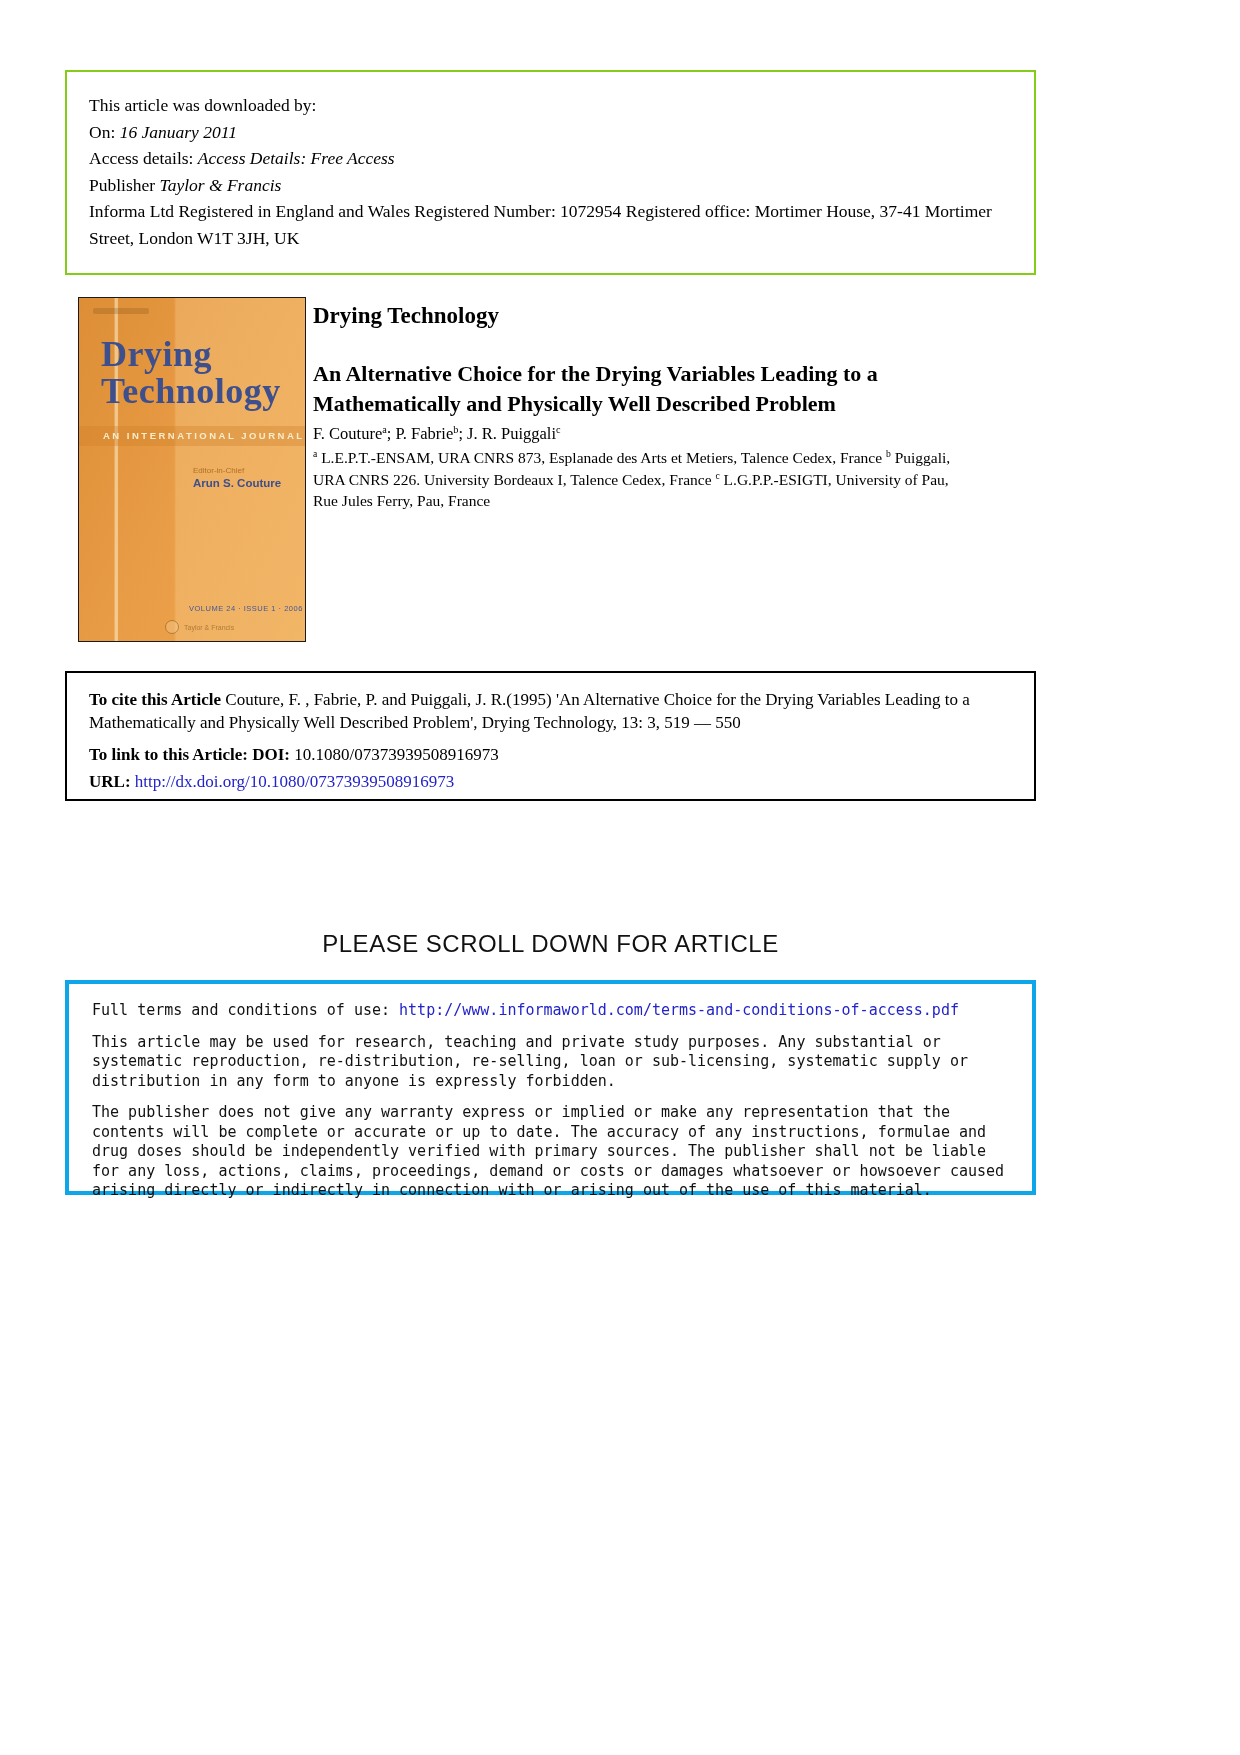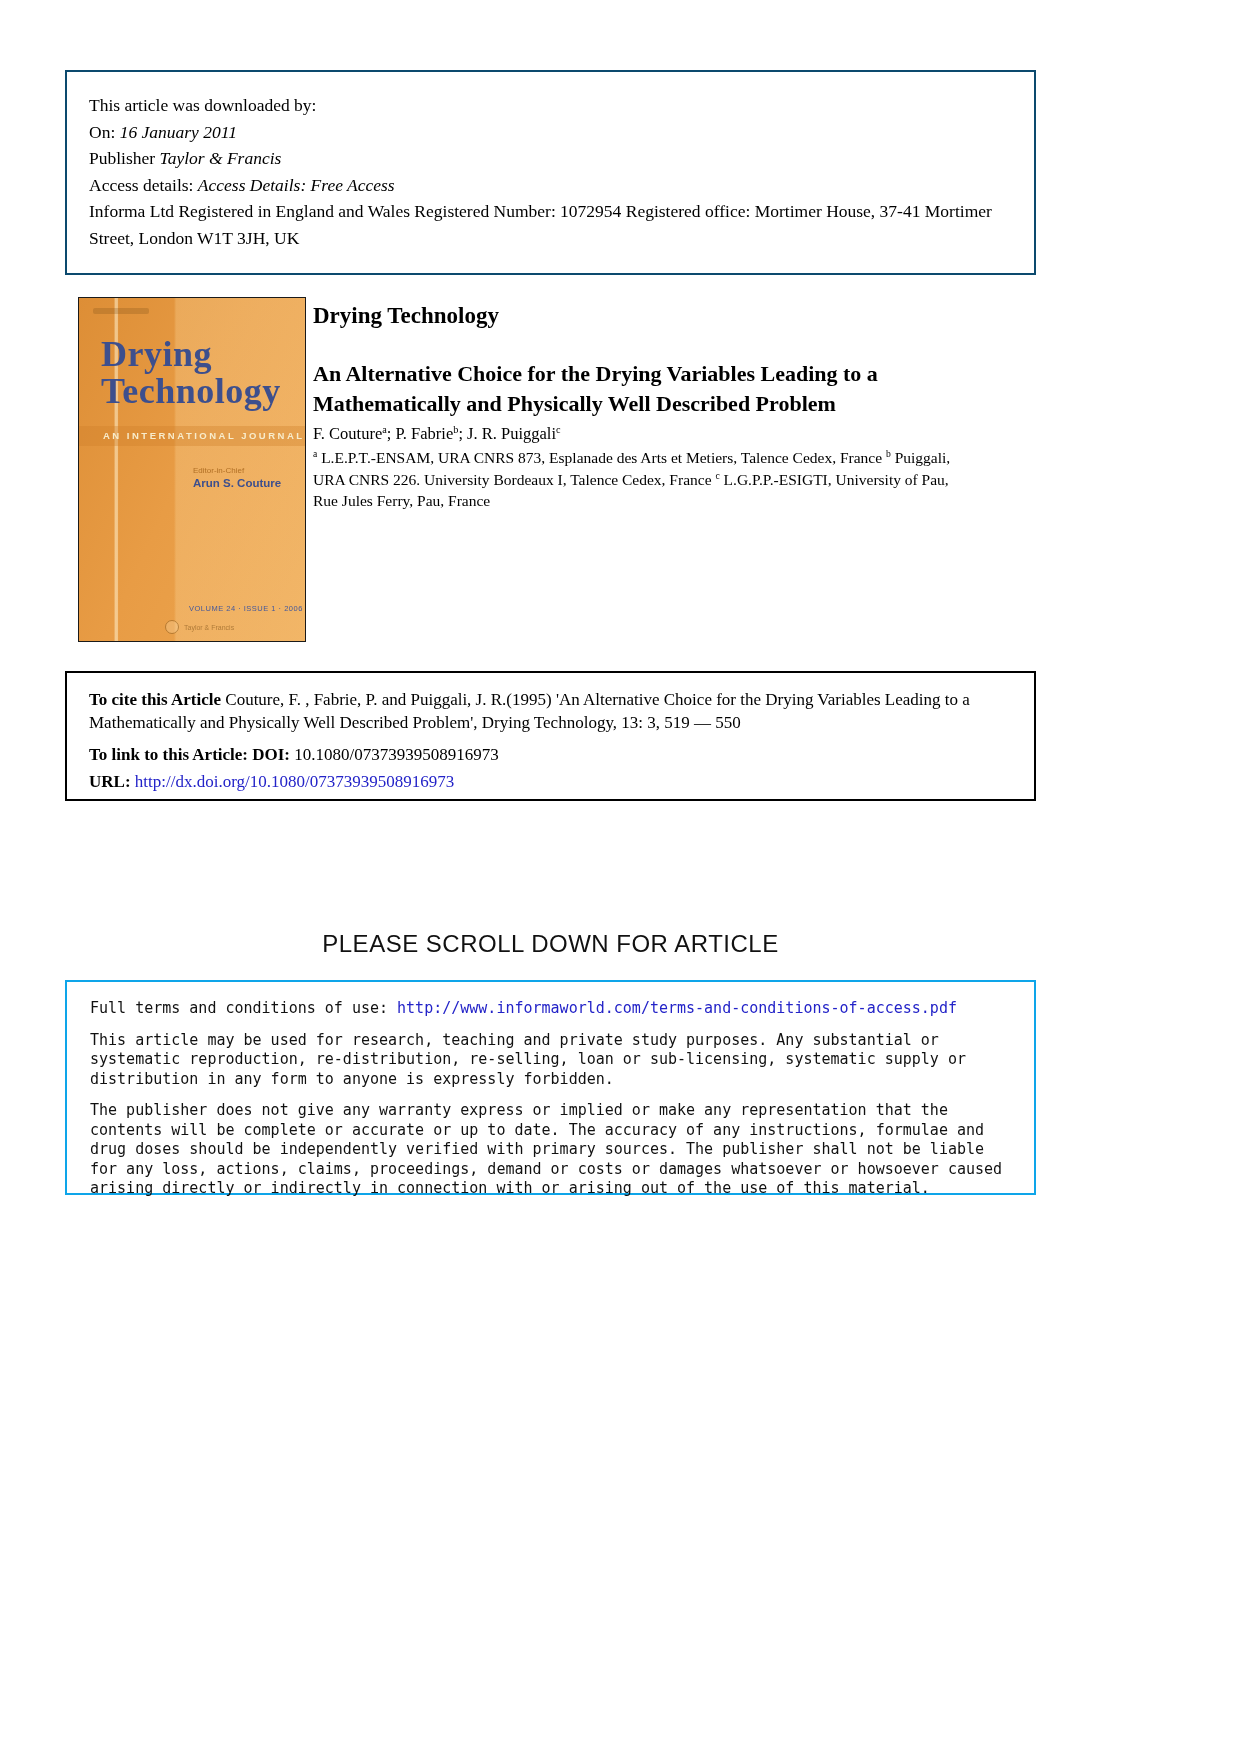--- a/index.html
+++ b/index.html
@@ -5,21 +5,21 @@
   * { margin: 0; padding: 0; box-sizing: border-box; }
   html, body { background: #ffffff; }
   body {
     width: 1240px; height: 1755px; position: relative; overflow: hidden;
     font-family: "Liberation Serif", serif; color: #000;
   }
 
   
   .download-box {
     position: absolute; left: 65px; top: 70px; width: 971px; height: 205px;
-    border: 2px solid #0c4a6e; padding: 20px 22px;
+    border: 2px solid #84cc16; padding: 20px 22px;
     font-size: 17.5px; line-height: 26.5px;
   }
   .download-box em { font-style: italic; }
 
   
   .cover {
     position: absolute; left: 78px; top: 297px; width: 228px; height: 345px;
     border: 1px solid #1a1a1a;
     background:
       linear-gradient(90deg, rgba(255,245,220,0) 15.5%, rgba(255,240,205,0.55) 16%, rgba(255,240,205,0.55) 17%, rgba(255,245,220,0) 17.5%),
@@ -103,35 +103,35 @@
   
   .scroll-notice {
     position: absolute; left: 65px; top: 930px; width: 971px;
     text-align: center; font-family: "Liberation Sans", sans-serif;
     font-size: 24px; letter-spacing: 0.5px; color: #111;
   }
 
   
   .terms-box {
     position: absolute; left: 65px; top: 980px; width: 971px; height: 215px;
-    border: 2px solid #0ea5e9; padding: 17px 23px;
+    border: 4px solid #0ea5e9; padding: 17px 23px;
     font-family: "DejaVu Sans Mono", "Liberation Mono", monospace;
     font-size: 15px; line-height: 19.5px; color: #111;
   }
   .terms-box p { margin-top: 12px; }
   .terms-box .first-line { margin-top: 0; }
 </style>
 </head>
 <body>
 
 <div class="download-box">
   <div><span>This article was downloaded by:</span></div>
   <div><span>On: </span><em>16 January 2011</em></div>
+  <div><span>Access details: </span><em>Access Details: Free Access</em></div>
   <div><span>Publisher </span><em>Taylor &amp; Francis</em></div>
-  <div><span>Access details: </span><em>Access Details: Free Access</em></div>
   <div>Informa Ltd Registered in England and Wales Registered Number: 1072954 Registered office: Mortimer House, 37-41 Mortimer Street, London W1T 3JH, UK</div>
 </div>
 
 <div class="cover">
   <div class="cover-issn"></div>
   <div class="cover-title">
     <div>Drying</div>
     <div>Technology</div>
   </div>
   <div class="cover-band">AN INTERNATIONAL JOURNAL</div>

